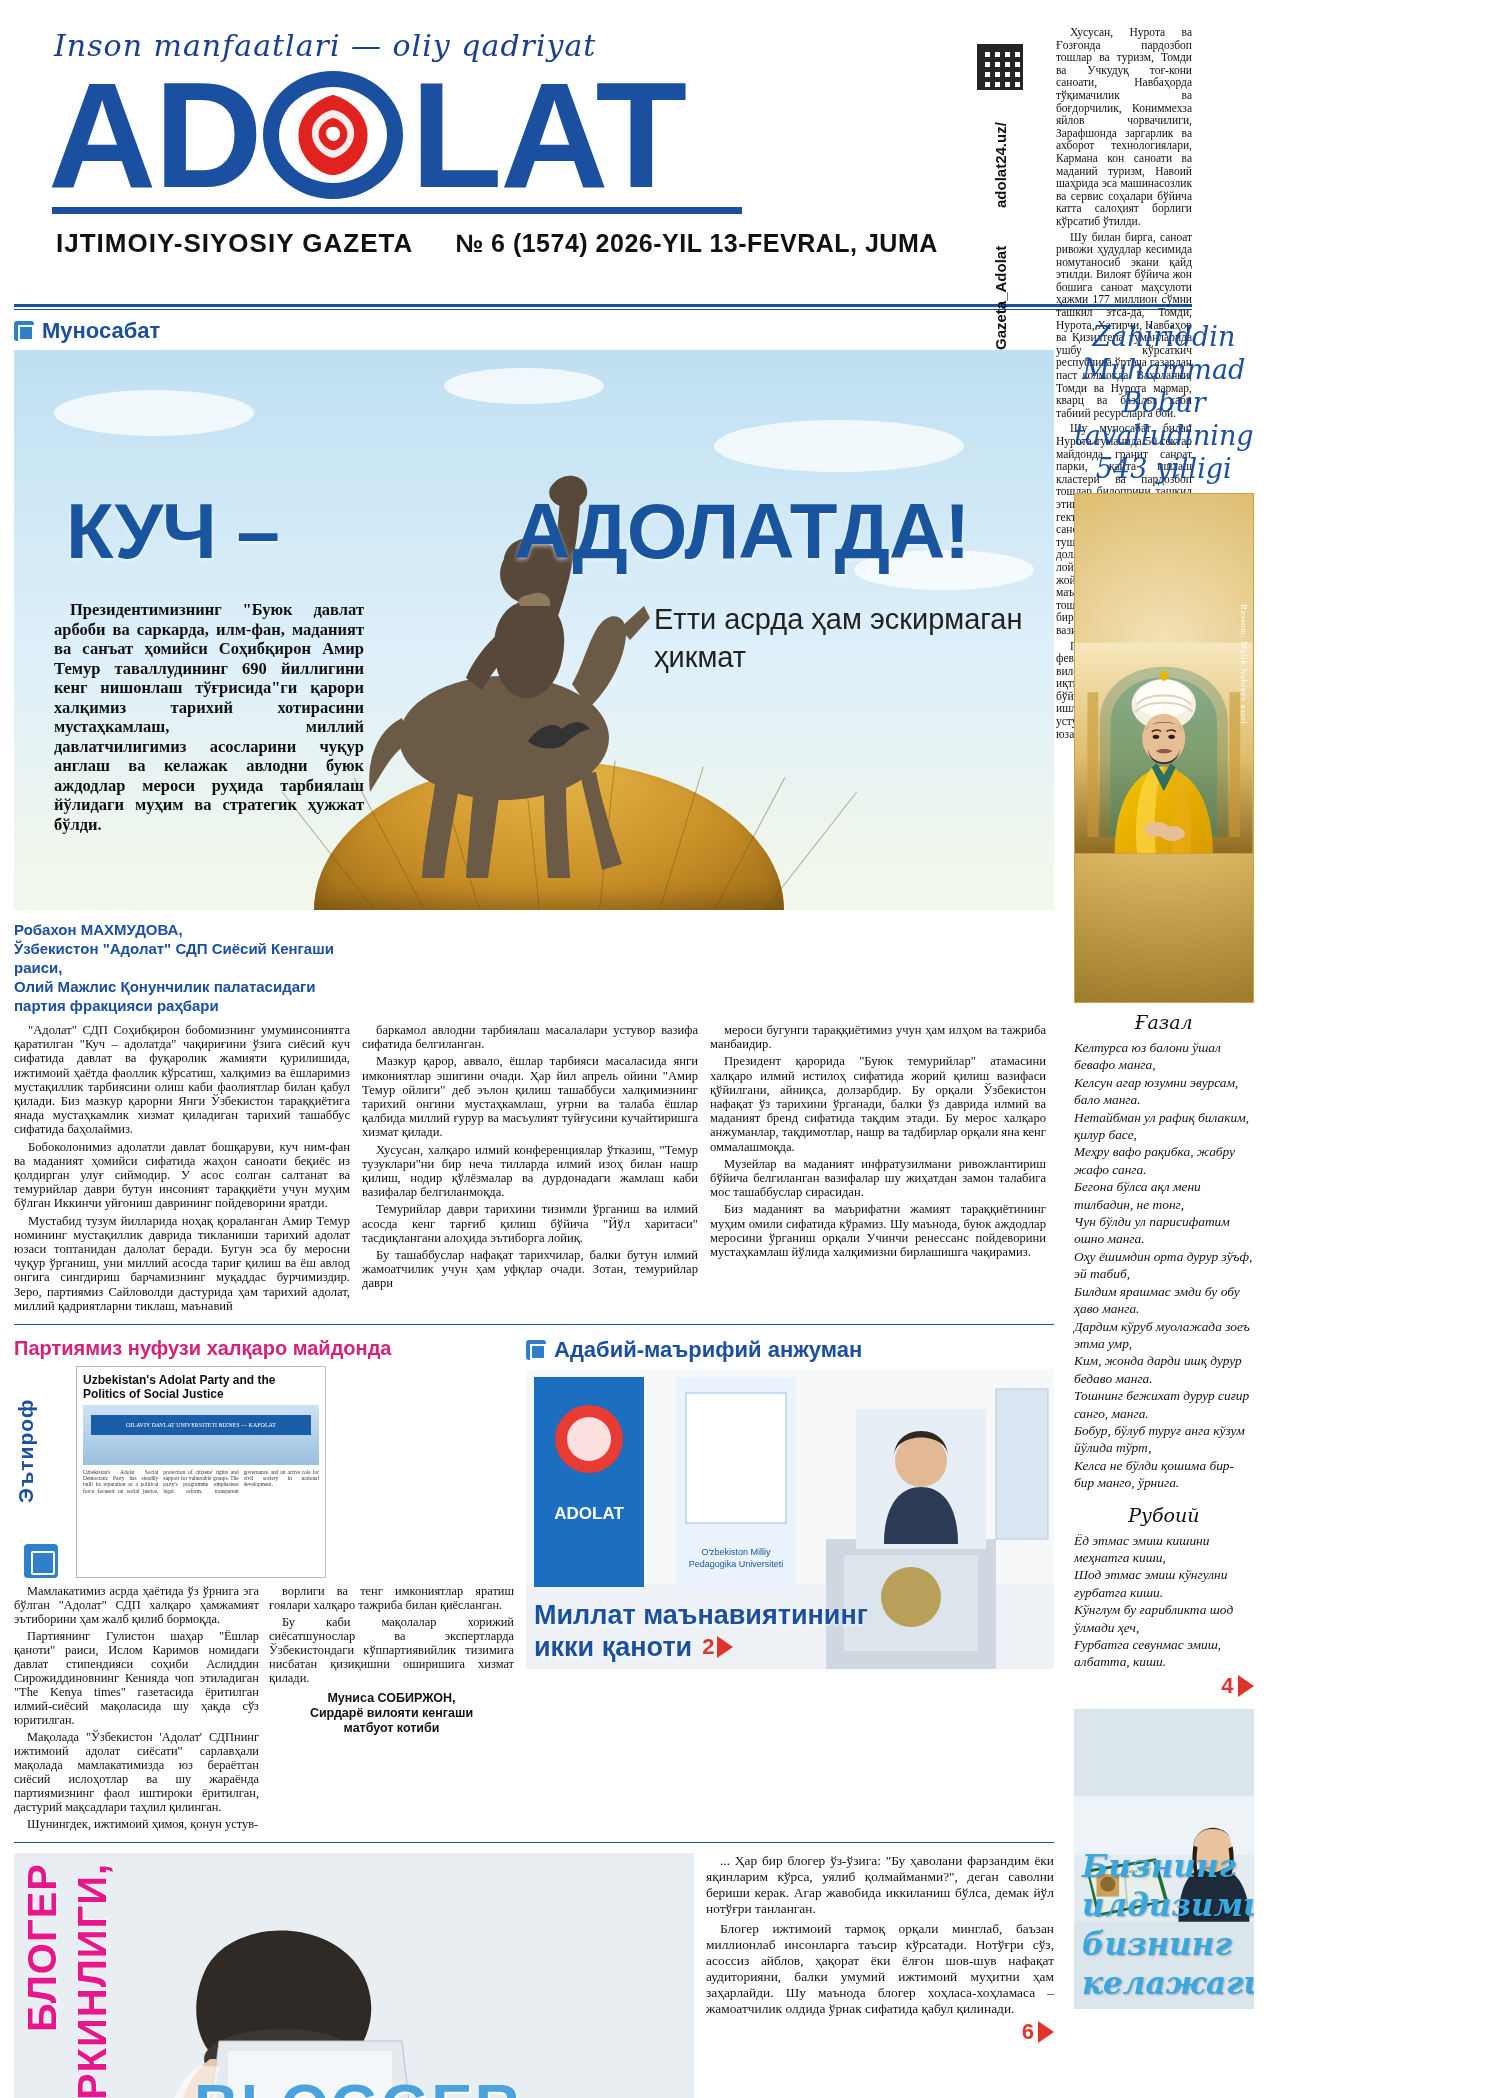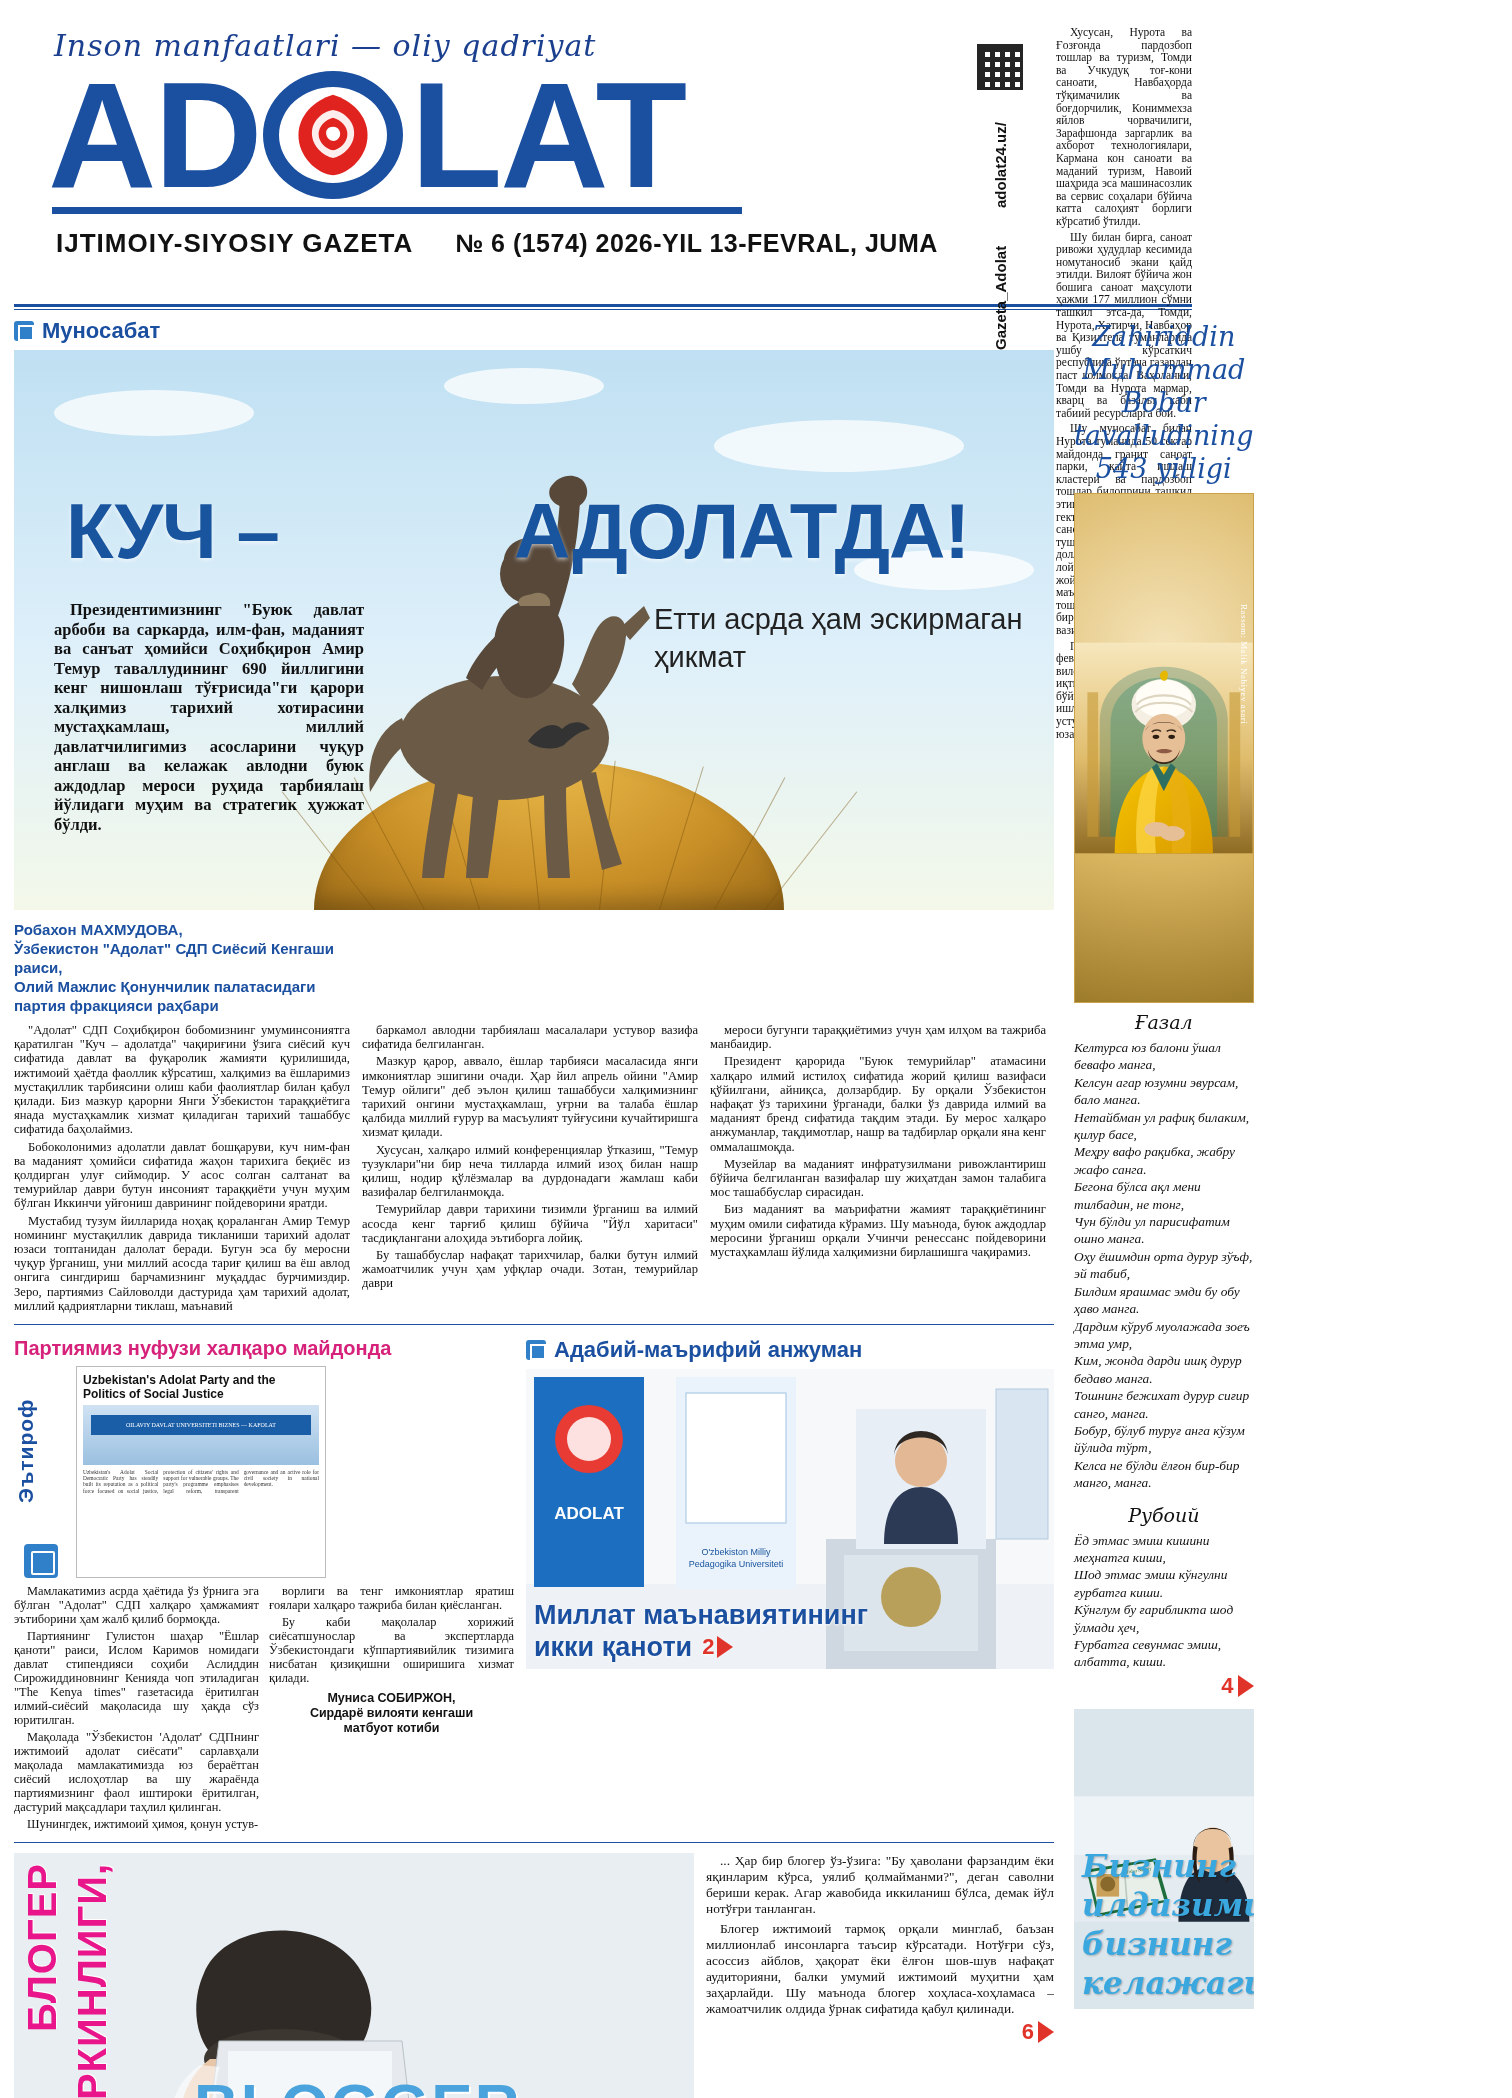--- a/index.html
+++ b/index.html
@@ -377,21 +377,21 @@
       <div class="byline">
         <div>Робахон МАХМУДОВА,</div>
         <div>Ўзбекистон "Адолат" СДП Сиёсий Кенгаши раиси,</div>
         <div>Олий Мажлис Қонунчилик палатасидаги</div>
         <div>партия фракцияси раҳбари</div>
       </div>
 
       <div class="cols3">
         <div class="c">
           <p>"Адолат" СДП Соҳибқирон бобомизнинг умуминсониятга қаратилган "Куч – адолатда" чақириғини ўзига сиёсий куч сифатида давлат ва фуқаролик жамияти қурилишида, ижтимоий ҳаётда фаоллик кўрсатиш, халқимиз ва ёшларимиз мустақиллик тарбиясини олиш каби фаолиятлар билан қабул қилади. Биз мазкур қарорни Янги Ўзбекистон тараққиётига янада мустаҳкамлик хизмат қиладиган тарихий ташаббус сифатида баҳолаймиз.</p>
-          <p>Бобоколонимиз адолатли давлат бошқаруви, куч ним-фан ва маданият ҳомийси сифатида жаҳон тарихига беқиёс из қолдирган улуғ сиймодир. У асос солган салтанат ва темурийлар даври бутун инсоният тараққиёти учун муҳим бўлган Иккинчи уйғониш даврининг пойдеворини яратди.</p>
+          <p>Бобоколонимиз адолатли давлат бошқаруви, куч ним-фан ва маданият ҳомийси сифатида жаҳон саноати беқиёс из қолдирган улуғ сиймодир. У асос солган салтанат ва темурийлар даври бутун инсоният тараққиёти учун муҳим бўлган Иккинчи уйғониш даврининг пойдеворини яратди.</p>
           <p>Мустабид тузум йилларида ноҳақ қораланган Амир Темур номининг мустақиллик даврида тикланиши тарихий адолат юзаси топтанидан далолат беради. Бугун эса бу меросни чуқур ўрганиш, уни миллий асосда тариғ қилиш ва ёш авлод онгига сингдириш барчамизнинг муқаддас бурчимиздир. Зеро, партиямиз Сайловолди дастурида ҳам тарихий адолат, миллий қадриятларни тиклаш, маънавий</p>
         </div>
         <div class="c">
           <p>баркамол авлодни тарбиялаш масалалари устувор вазифа сифатида белгиланган.</p>
           <p>Мазкур қарор, аввало, ёшлар тарбияси масаласида янги имкониятлар эшигини очади. Ҳар йил апрель ойини "Амир Темур ойлиги" деб эълон қилиш ташаббуси халқимизнинг тарихий онгини мустаҳкамлаш, уғрни ва талаба ёшлар қалбида миллий ғурур ва масъулият туйғусини кучайтиришга хизмат қилади.</p>
           <p>Хусусан, халқаро илмий конференциялар ўтказиш, "Темур тузуклари"ни бир неча тилларда илмий изоҳ билан нашр қилиш, нодир қўлёзмалар ва дурдонадаги жамлаш каби вазифалар белгиланмоқда.</p>
           <p>Темурийлар даври тарихини тизимли ўрганиш ва илмий асосда кенг тарғиб қилиш бўйича "Йўл харитаси" тасдиқлангани алоҳида эътиборга лойиқ.</p>
           <p>Бу ташаббуслар нафақат тарихчилар, балки бутун илмий жамоатчилик учун ҳам уфқлар очади. Зотан, темурийлар даври</p>
         </div>
         <div class="c">
@@ -596,21 +596,21 @@
         <div>Нетайбман ул рафиқ билаким, қилур басе,</div>
         <div>Меҳру вафо рақибка, жабру жафо санга.</div>
         <div>Бегона бўлса ақл мени тилбадин, не тонг,</div>
         <div>Чун бўлди ул парисифатим ошно манга.</div>
         <div>Оҳу ёшимдин орта дурур зўъф, эй табиб,</div>
         <div>Билдим ярашмас эмди бу обу ҳаво манга.</div>
         <div>Дардим кўруб муолажада зоеъ этма умр,</div>
         <div>Ким, жонда дарди ишқ дурур бедаво манга.</div>
         <div>Тошнинг бежихат дурур сиғир санго, манга.</div>
         <div>Бобур, бўлуб туруғ анга кўзум йўлида тўрт,</div>
-        <div>Келса не бўлди ёлғон бир-бир манго, манга.</div>
+        <div>Келса не бўлди қошима бир-бир манго, ўрнига.</div>
       </div>
 
       <div class="rubo-head">Рубоий</div>
       <div class="verse">
         <div>Ёд этмас эмиш кишини меҳнатга киши,</div>
         <div>Шод этмас эмиш кўнгулни ғурбатга киши.</div>
         <div>Кўнглум бу ғарибликта шод ўлмади ҳеч,</div>
         <div>Ғурбатга севунмас эмиш, албатта, киши.</div>
       </div>
       <div class="page-num-badge">

